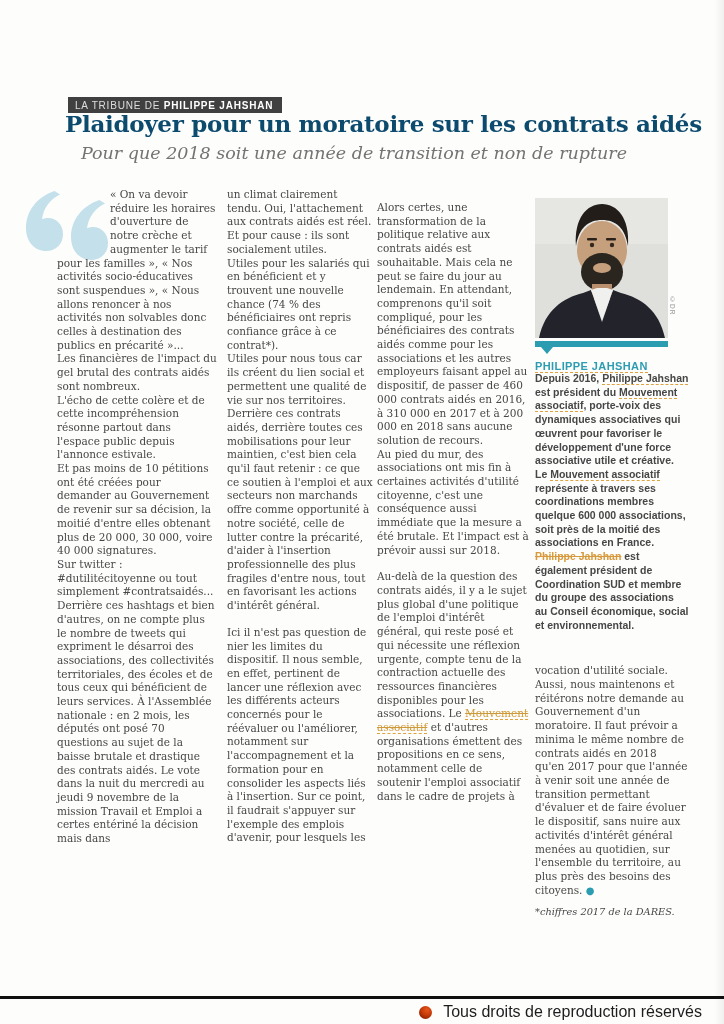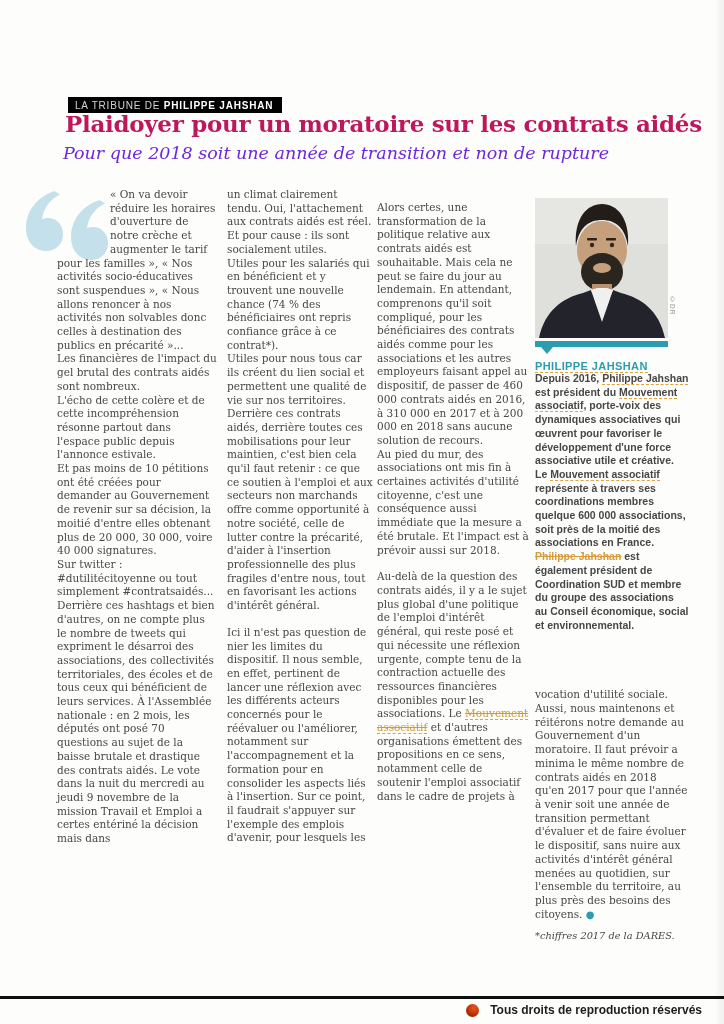--- a/index.html
+++ b/index.html
@@ -2,29 +2,29 @@
 <html lang="fr"><head>
 <meta charset="utf-8">
 <style>
   html,body{margin:0;padding:0;background:#ffffff;}
   .page{position:relative;width:724px;height:1024px;background:#fdfdfc;overflow:hidden;
         font-family:"DejaVu Serif",serif;}
   .page::after{content:"";position:absolute;top:0;right:0;width:10px;height:100%;
         background:linear-gradient(to left, rgba(0,0,0,0.05), rgba(0,0,0,0));pointer-events:none;}
 
   
-  .tag{position:absolute;left:68px;top:97px;background:#000000;color:#ffffff;
+  .tag{position:absolute;left:68px;top:97px;background:#404040;color:#ffffff;
        font-family:"Liberation Sans",sans-serif;font-size:10px;letter-spacing:0.8px;
        padding:3px 9px 2px 7px;white-space:nowrap;}
   .tag .tag-prefix{color:rgba(255,255,255,0.82);font-weight:normal;}
   .tag .tag-name{color:#ffffff;font-weight:bold;}
   .headline{position:absolute;left:65px;top:111px;margin:0;font-size:23px;line-height:26px;
-       font-weight:bold;color:#be185d;letter-spacing:-0.3px;white-space:nowrap;}
-  .subtitle{position:absolute;left:63px;top:143px;margin:0;font-size:17.5px;line-height:21px;
-       font-style:italic;font-weight:normal;color:#6d28d9;white-space:nowrap;}
+       font-weight:bold;color:#0c4a6e;letter-spacing:-0.3px;white-space:nowrap;}
+  .subtitle{position:absolute;left:81px;top:143px;margin:0;font-size:17.5px;line-height:21px;
+       font-style:italic;font-weight:normal;color:#737373;white-space:nowrap;}
 
   
   .bigquote{position:absolute;left:24px;top:190px;width:92px;height:78px;}
   .bigquote svg{display:block;width:100%;height:100%;}
 
   
   .col{position:absolute;top:188px;}
   .col1{left:57px;width:160px;}
   .col2{left:227px;width:146px;}
   .col3{left:377px;width:152px;}
@@ -47,30 +47,30 @@
          border-left:6px solid transparent;border-right:6px solid transparent;
          border-top:7px solid #2c9db1;}
   .profile-name{margin-top:13px;font-family:"Liberation Sans",sans-serif;font-size:11px;
          font-weight:bold;color:#2c9db1;letter-spacing:0.4px;}
   .profile-name .underline-orange{border-bottom:1px dashed #dfa23f;}
   .bio{margin:7px 0 0 0;font-family:"Liberation Sans",sans-serif;font-size:10.5px;
          line-height:13.2px;color:#43a7b6;text-align:left;font-weight:bold;}
   .bio-link{border-bottom:1px dashed #dfa23f;cursor:pointer;}
   .bio-link.alt{color:#d79a3c;text-decoration:line-through;text-decoration-color:#d79a3c;
          border-bottom:none;}
-  .col4 .body-resume{margin-top:56px;}
+  .col4 .body-resume{margin-top:32px;}
   .end-dot{color:#2c9db1;font-size:10px;}
   .footnote{margin-top:8px !important;font-style:italic;font-size:9.8px !important;color:#555;}
 
   
   .footer-rule{position:absolute;left:0;top:996px;width:724px;height:2.5px;background:#0f0f0f;}
   .footer{position:absolute;top:1003px;right:22px;display:flex;align-items:center;gap:11px;}
   .logo-dot{width:13px;height:13px;border-radius:50%;
          background:radial-gradient(circle at 62% 30%, #e8561f 0%, #c43a08 45%, #6d1400 100%);}
-  .rights-text{font-family:"Liberation Sans",sans-serif;font-size:12px;font-weight:bold;color:#1d1d1d;}
+  .rights-text{font-family:"Liberation Sans",sans-serif;font-size:16px;font-weight:normal;color:#1d1d1d;}
 </style>
 </head>
 <body>
 
 <div class="page">
 
   <div class="tag">
     <span class="tag-prefix">LA TRIBUNE DE </span><span class="tag-name">PHILIPPE JAHSHAN</span>
   </div>
 

